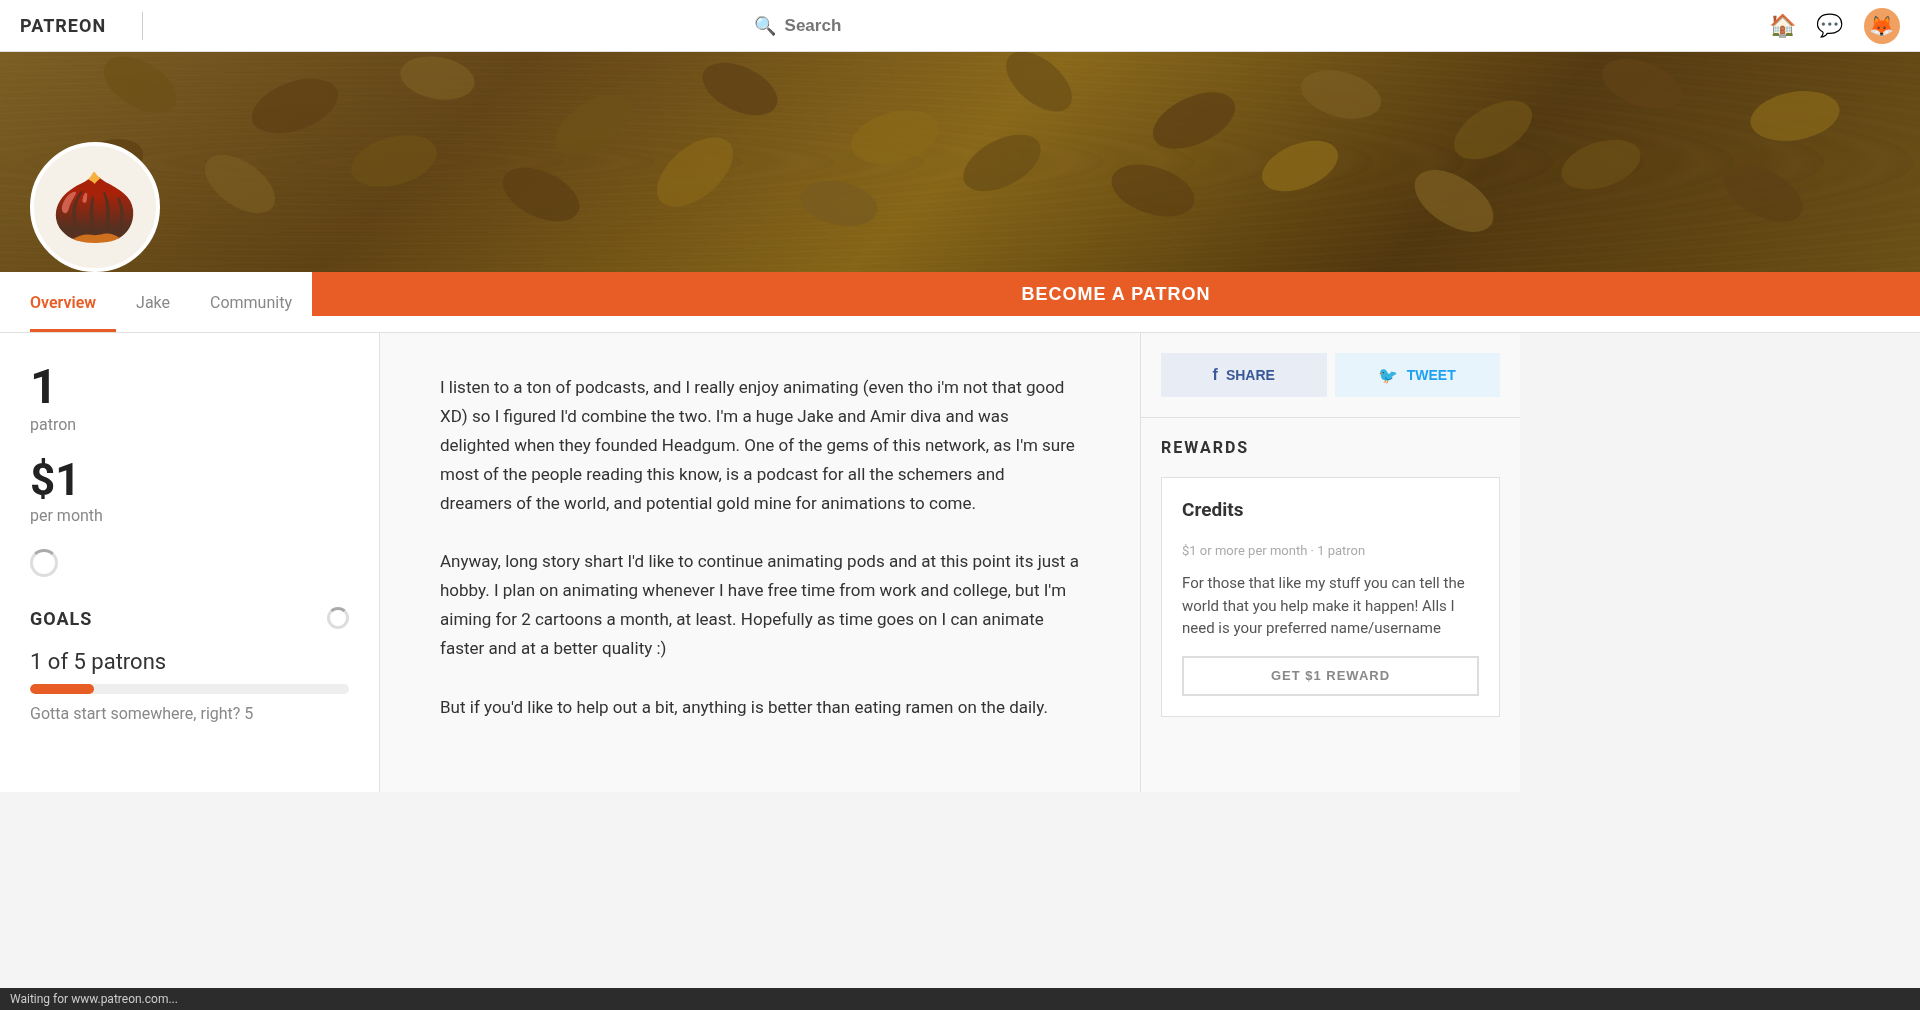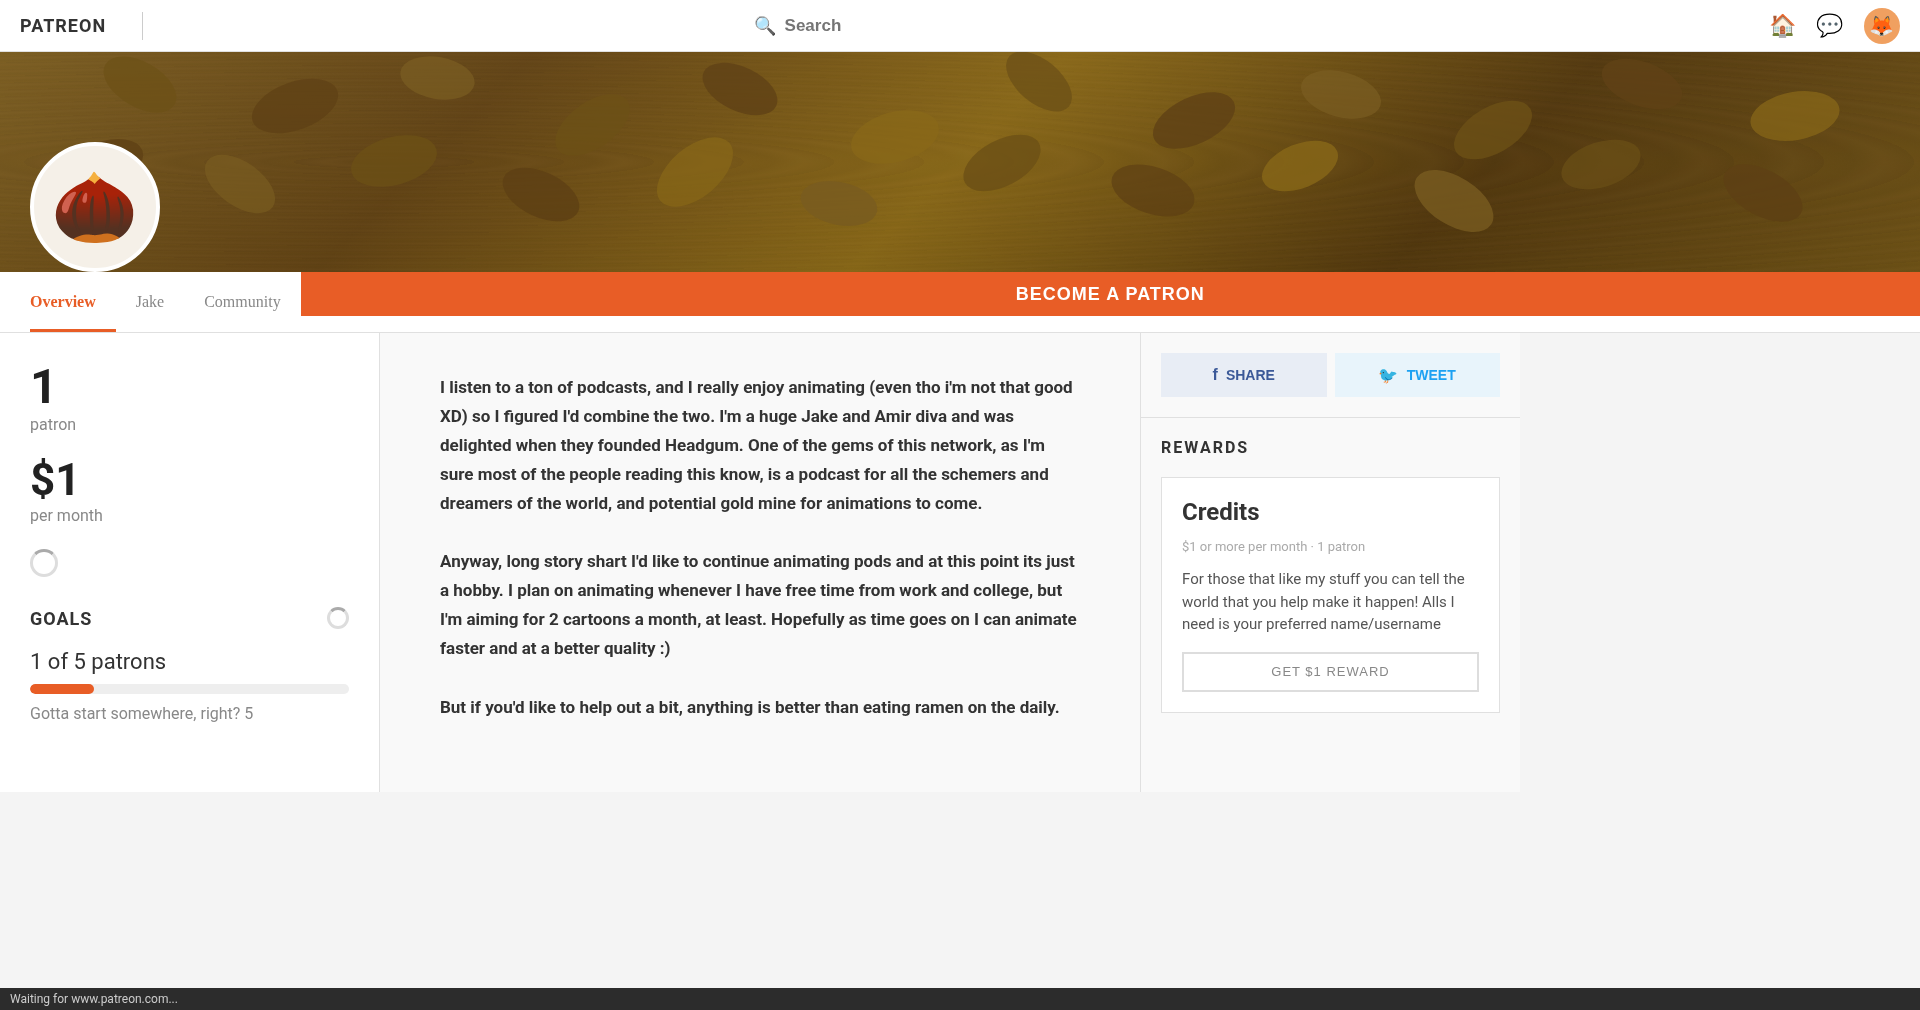--- a/index.html
+++ b/index.html
@@ -237,21 +237,20 @@
       color: #888;
       margin-top: 10px;
     }
 
     
     .content-area {
       flex: 1;
       padding: 40px 60px;
       background: #f9f9f9;
       max-width: 760px;
-      font-weight: bold;
     }
     .content-para {
       font-size: 17px;
       line-height: 1.7;
       color: #333;
       margin-bottom: 30px;
     }
 
     
     .right-sidebar {
@@ -312,44 +311,44 @@
       color: #333;
       margin-bottom: 20px;
     }
     .reward-card {
       background: #fff;
       border: 1px solid #e0e0e0;
       padding: 20px;
       margin-bottom: 10px;
     }
     .reward-card-title {
-      font-size: 24px;
+      font-size: 19px;
       font-weight: 700;
       color: #333;
-      margin-bottom: 13px;
+      margin-bottom: 22px;
     }
     .reward-card-meta {
       font-size: 13px;
       color: #aaa;
       margin-bottom: 14px;
     }
     .reward-card-desc {
       font-size: 15px;
       color: #555;
       line-height: 1.5;
       margin-bottom: 16px;
     }
     .get-reward-btn {
       width: 100%;
       height: 40px;
       background: #fff;
       border: 2px solid #ddd;
       color: #888;
       font-size: 13px;
-      font-weight: 400;
+      font-weight: 700;
       letter-spacing: 1px;
       text-transform: uppercase;
       cursor: pointer;
     }
 
     
     .status-bar {
       position: fixed;
       bottom: 0;
       left: 0;
@@ -369,21 +368,20 @@
       background: #fff;
       border-bottom: 1px solid #e0e0e0;
       display: flex;
       align-items: stretch;
     }
     .tabs-area {
       flex: 1;
       display: flex;
       align-items: center;
       padding-left: 30px;
-      font-family: Liberation Serif, serif;
     }
   </style>
 </head>
 <body>
 
 <nav class="top-nav">
   <div class="nav-logo">
     <span>PATREON</span>
   </div>
   <div class="nav-logo-divider"></div>

